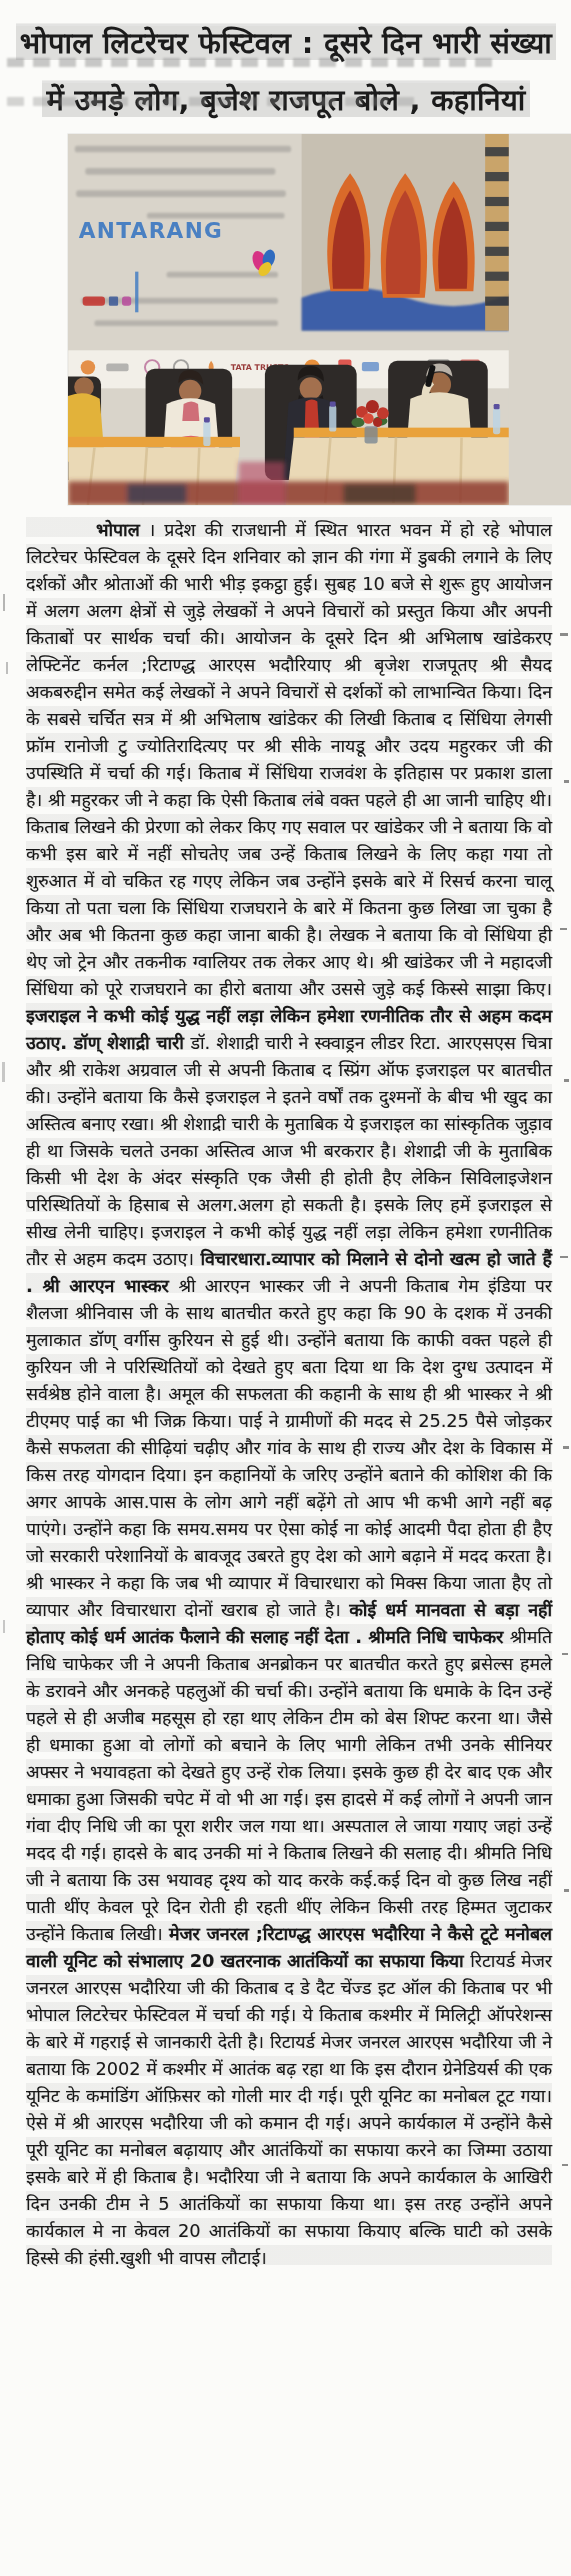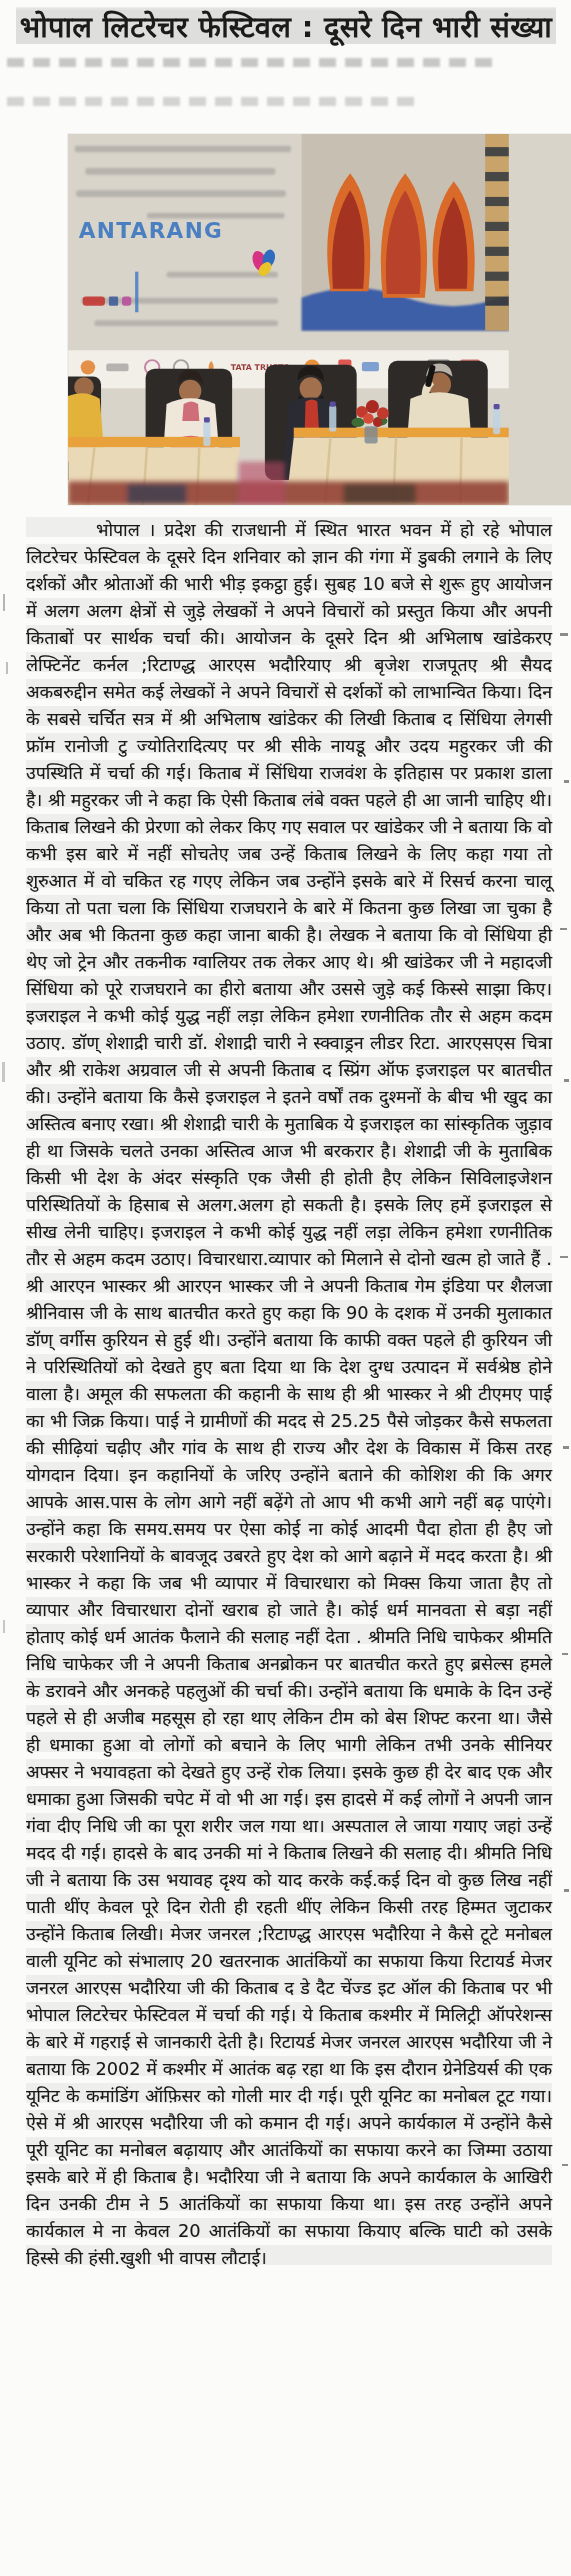--- a/index.html
+++ b/index.html
@@ -1,36 +1,36 @@
 <!DOCTYPE html>
 <html style="font-size:10.5px"><head>
 <meta charset="utf-8">
 <style>
   html,body{margin:0;padding:0;}
   body{background:#e9e7e2;font-family:"DejaVu Sans",sans-serif;}
   .page{position:relative;width:572px;height:2576px;margin:0 auto;background:#fbfbf9;overflow:hidden;color:#1d1d1d;}
   
   .headline{position:absolute;top:6.6px;left:0;width:572px;text-align:center;font-weight:bold;
             font-size:29px;line-height:41px;color:#1b1b1b;letter-spacing:0.3px;}
-  .headline .hl-line{display:block;}
+  .headline .hl-line{display:block;margin-top:16px;}
   .headline .hl-line > span{background:rgba(120,120,120,.22);box-shadow:0 -2.6px 0 rgba(120,120,120,.18);padding:0 3.9px;}
   .ghost-strip{position:absolute;left:6.6px;width:485px;height:9.2px;opacity:.45;filter:blur(0.9px);
                background:repeating-linear-gradient(to right,#8a8a8a 0 17px,transparent 17px 26px);}
   .ghost-strip.g1{top:58px;}
   .ghost-strip.g2{top:97px;width:407px;opacity:.35;}
   
   .photo{position:absolute;top:134px;left:68px;width:530px;height:371px;background:#d9d4ca;
          box-shadow:0 0 0 0.7px rgba(0,0,0,.08);}
   .photo svg{display:block;}
   
   .article{position:absolute;top:517px;left:26px;width:526px;}
   .article p{margin:0;font-size:17.7px;line-height:27px;text-align:justify;text-indent:70px;color:#181818;
              background:repeating-linear-gradient(to bottom,rgba(60,60,60,.065) 0 20.3px,rgba(0,0,0,0) 20.3px 27px);
              text-shadow:0.4px 0.4px 0 rgba(90,90,90,.35);}
-  .article .b{font-weight:normal;}
+  .article .b{font-weight:bold;}
   
   .mark{position:absolute;background:#4e4e4e;opacity:.65;}
   .mk-r1{top:633px;right:3.9px;width:7.9px;height:2.6px;}
   .mk-r2{top:780px;right:2.6px;width:5.9px;height:2.6px;}
   .mk-r3{top:928px;right:4.6px;width:7.2px;height:2px;}
   .mk-r4{top:1079px;right:3.3px;width:5.2px;height:2.6px;}
   .mk-r5{top:1256px;right:3.9px;width:7.9px;height:2px;}
   .mk-r6{top:1446px;right:3.3px;width:5.9px;height:2.6px;}
   .mk-r7{top:1653px;right:3.9px;width:6.6px;height:2px;}
   .mk-r8{top:1889px;right:3.3px;width:5.2px;height:2.6px;}
@@ -40,20 +40,21 @@
   .mk-l3{top:1062px;left:2px;width:3.3px;height:19.7px;opacity:.3;}
   .mk-l4{top:1620px;left:3.3px;width:2px;height:13px;opacity:.3;}
 </style>
 </head>
 <body>
 
 <div class="page">
 
   <div class="headline">
     <span class="hl-line"><span>भोपाल लिटरेचर फेस्टिवल : दूसरे दिन भारी संख्या</span></span>
+    <span class="hl-line"><span>में उमड़े लोग, बृजेश राजपूत बोले , कहानियां</span></span>
   </div>
   <div class="ghost-strip g1"></div>
   <div class="ghost-strip g2"></div>
 
   <div class="photo">
     <svg width="441" height="371" viewBox="0 0 672 566">
       <defs>
         <filter id="blur2">
             <feGaussianBlur stdDeviation="2"></feGaussianBlur>
           </filter>

